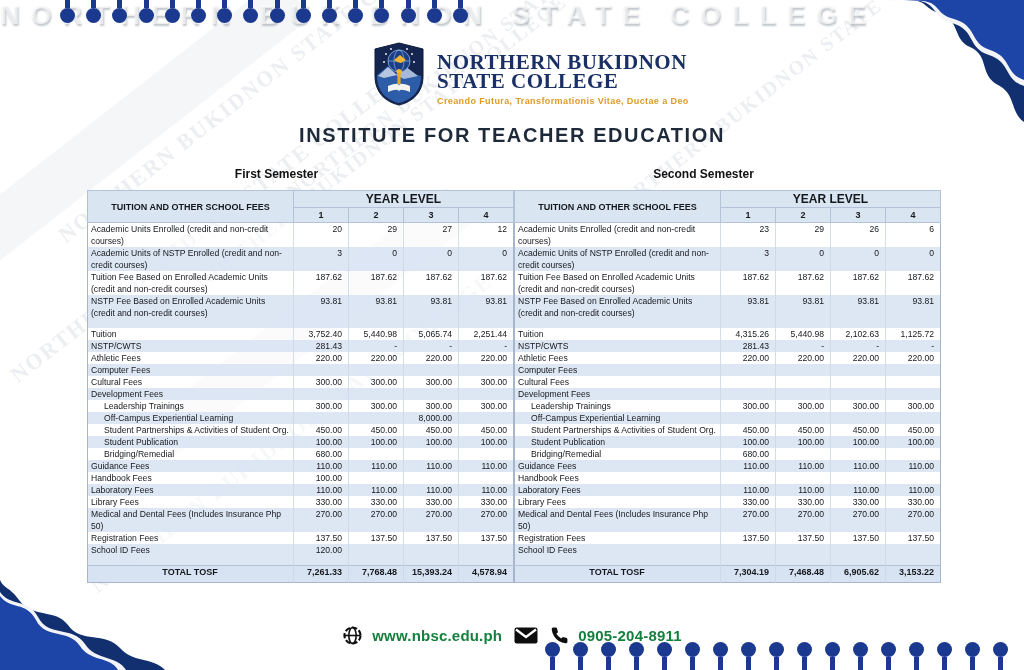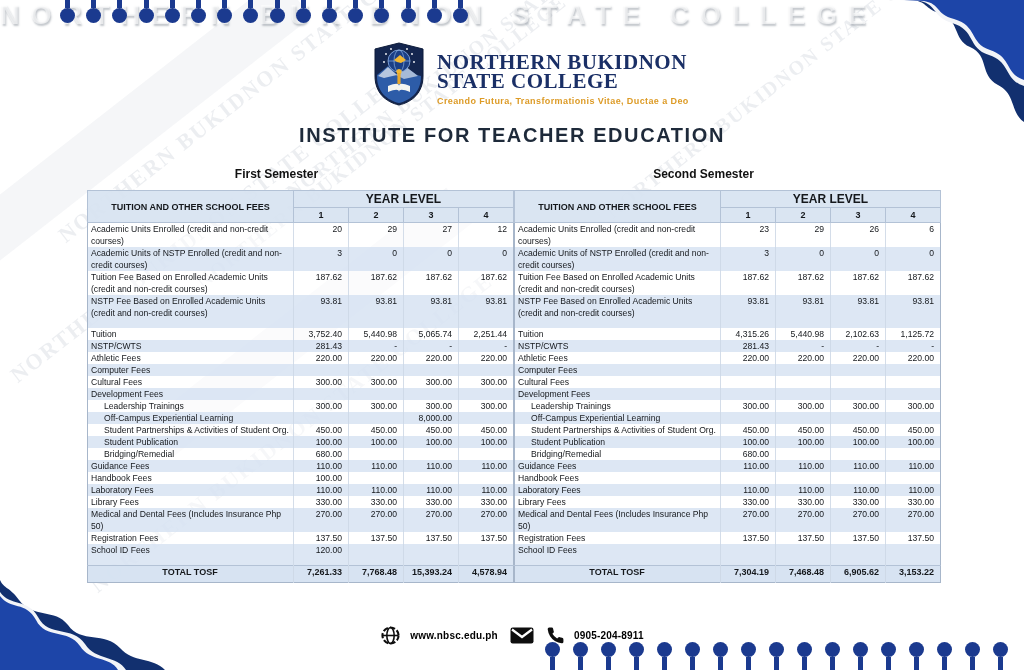--- a/index.html
+++ b/index.html
@@ -91,21 +91,21 @@
   tr.total-row td {
     background:rgba(213,226,241,0.95); font-weight:bold; font-size:9px;
     height:16px; vertical-align:middle; border-top:1px solid #b3c2d6;
   }
   tr.total-row td.lbl { text-align:center; }
 
   
   .footer {
     position:absolute; left:0; right:0; bottom:24px; z-index:5;
     display:flex; justify-content:center; align-items:center; gap:12px;
-    font-size:10px; font-weight:bold; color:#000000; letter-spacing:0.2px;
+    font-size:15px; font-weight:bold; color:#15803d; letter-spacing:0.2px;
   }
   .footer .grp { display:flex; align-items:center; gap:9px; }
   .footer svg { display:block; }
 </style>
 </head>
 <body>
 
 <div class="page">
 
   <div class="wm-layer">

